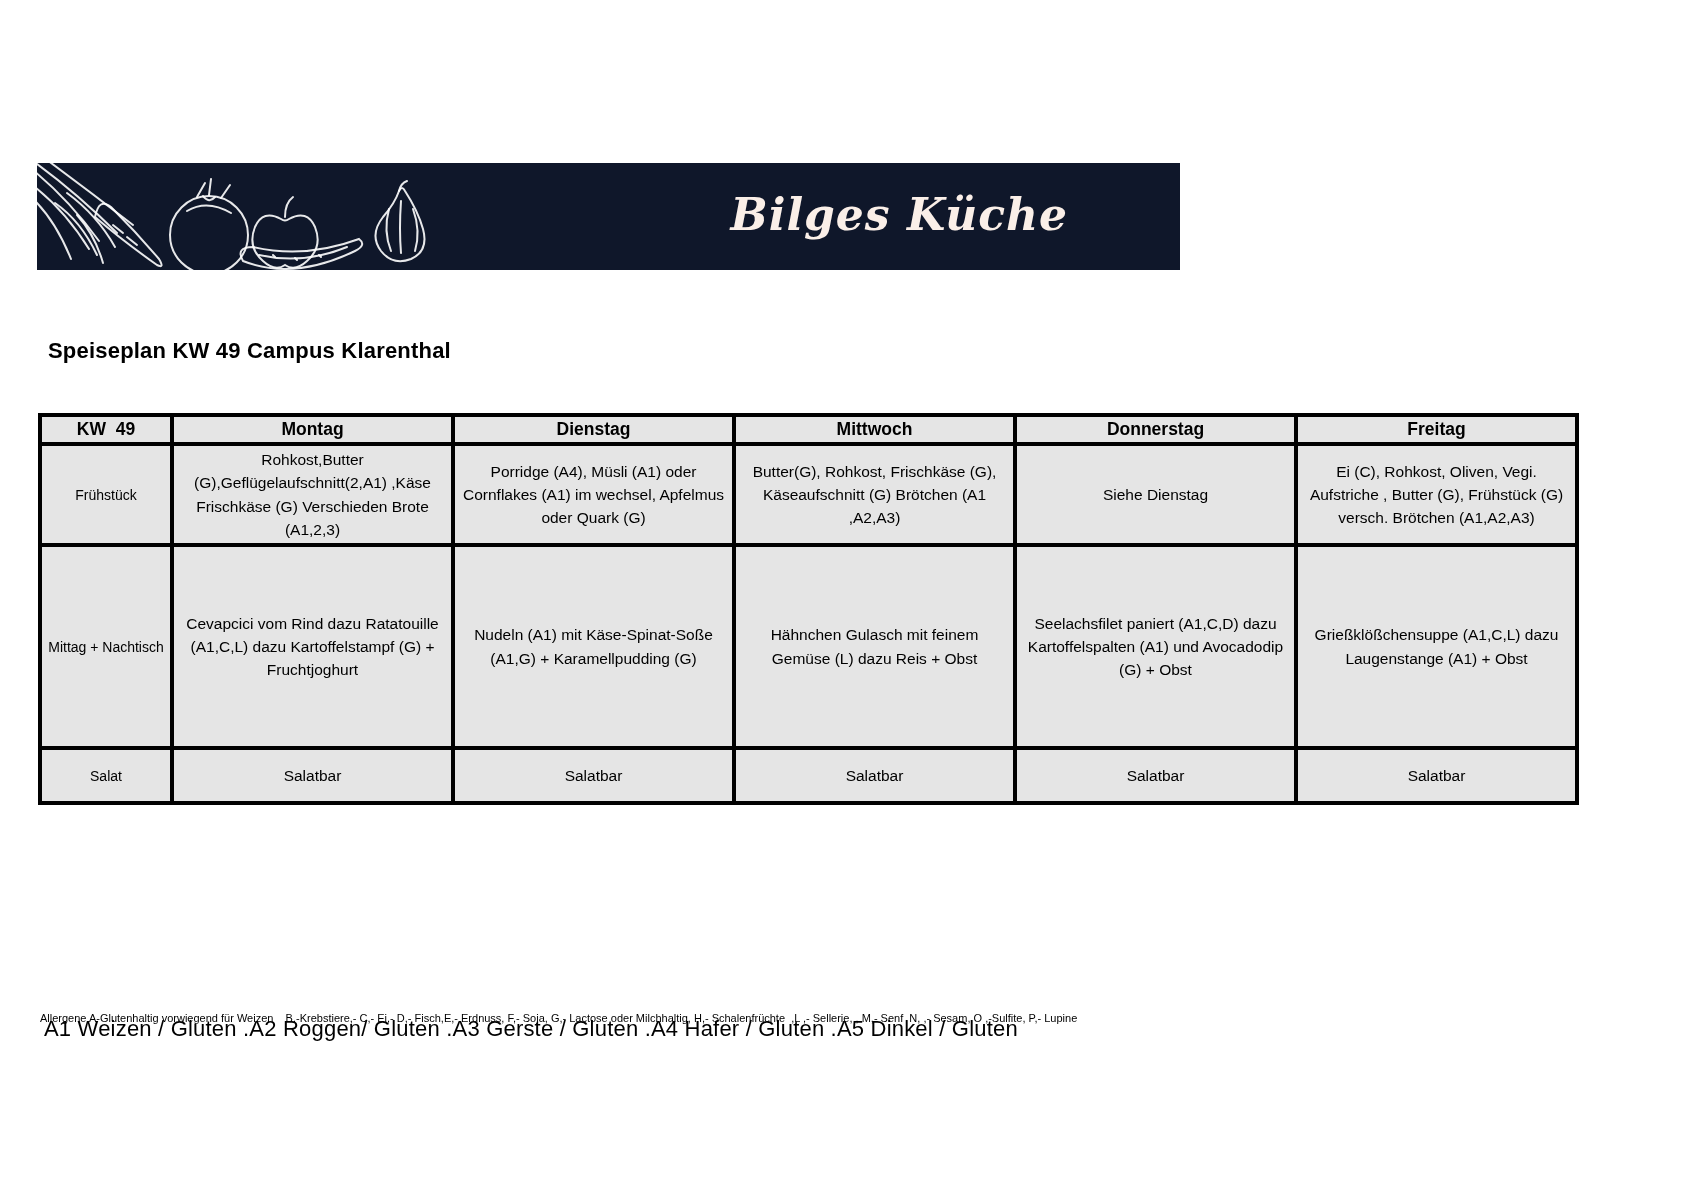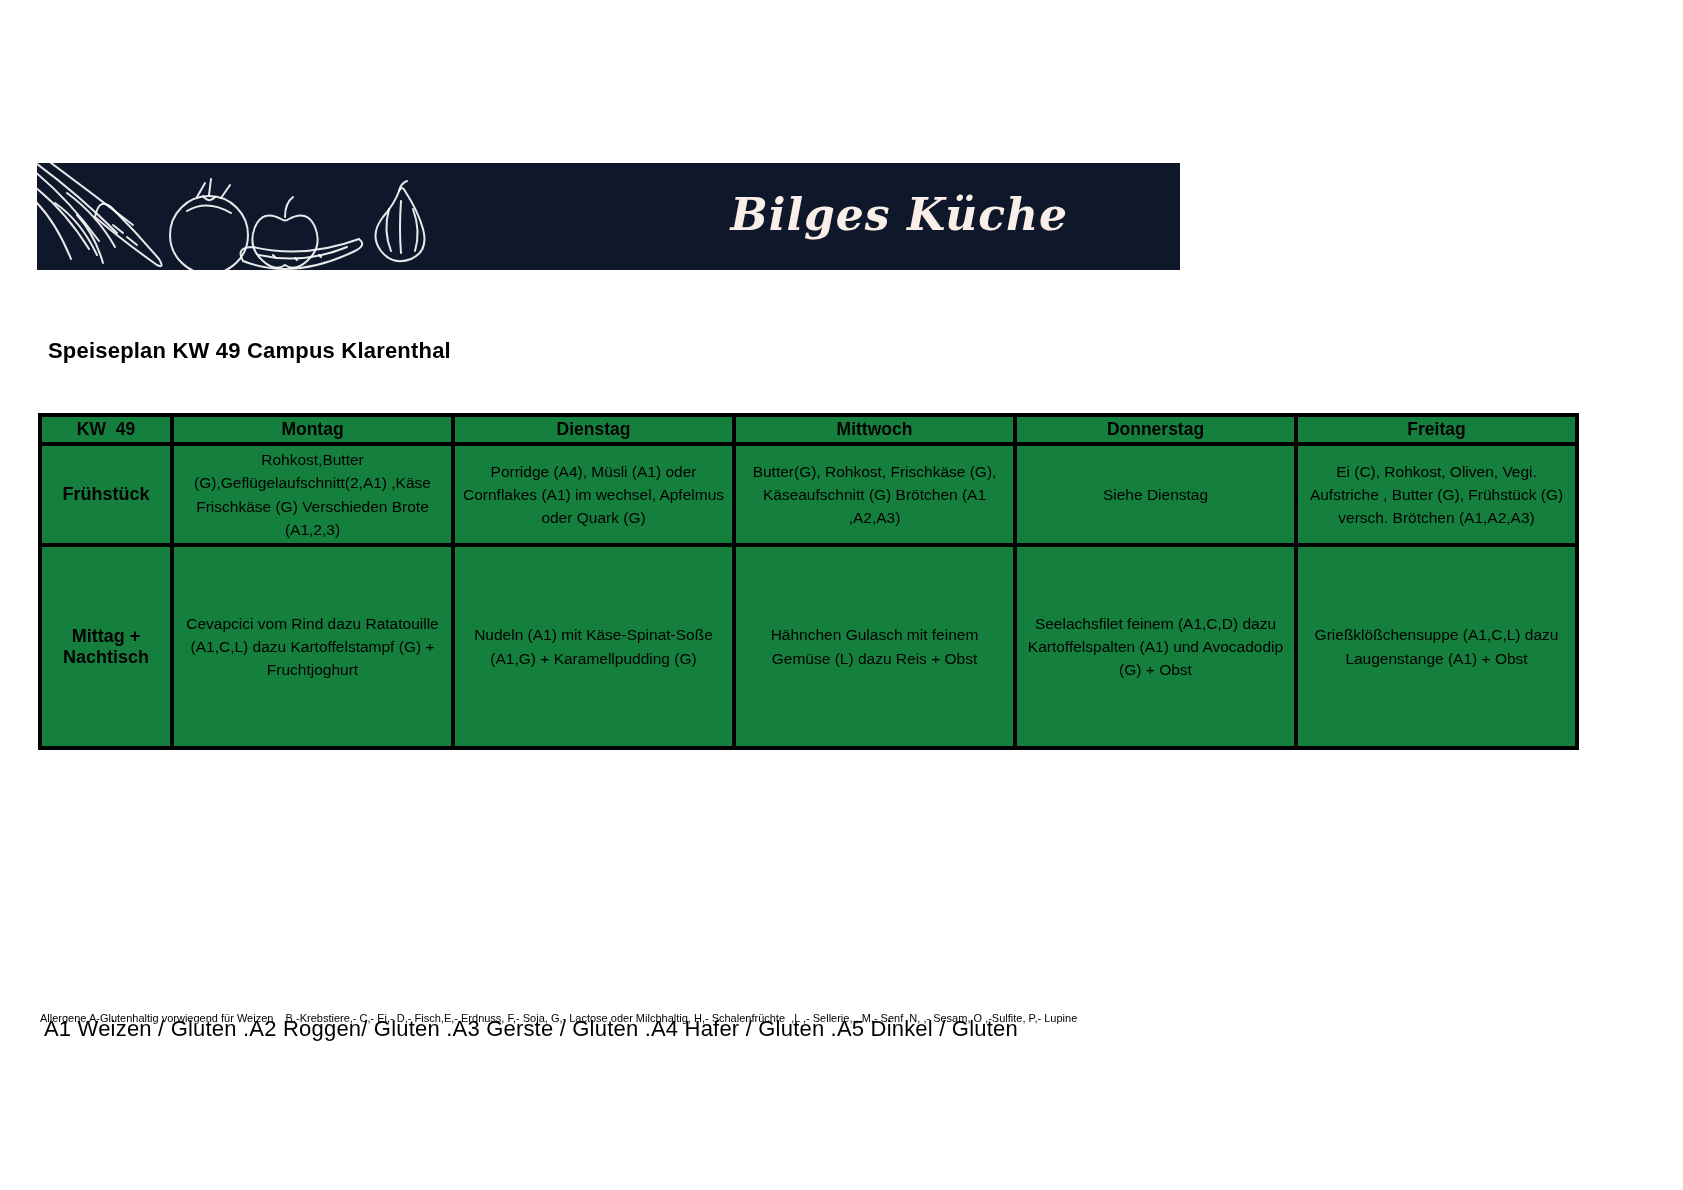--- a/index.html
+++ b/index.html
@@ -48,33 +48,33 @@
   
   table.menu-table {
     position: absolute;
     left: 38px; top: 413px;
     width: 1537px;
     border-collapse: collapse;
     table-layout: fixed;
   }
   .menu-table th, .menu-table td {
     border: 4px solid #000;
-    background: #15803d;
+    background: #e5e5e5;
     text-align: center;
     vertical-align: middle;
     padding: 2px 8px;
   }
   .menu-table th {
     font-size: 17.5px;
     font-weight: bold;
     white-space: pre;
   }
   .menu-table td.row-label {
-    font-size: 18px;
-    font-weight: bold;
+    font-size: 14px;
+    font-weight: normal;
     padding: 2px 2px;
   }
   .menu-table td.cell {
     font-size: 15.5px;
     line-height: 1.5;
   }
   tr.r-header   { height: 28px; }
   tr.r-fruehstueck { height: 97px; }
   tr.r-mittag   { height: 203px; }
   tr.r-vegetarisch { height: 93px; }
@@ -154,22 +154,30 @@
       <td class="cell">Porridge (A4), Müsli (A1) oder Cornflakes (A1) im wechsel, Apfelmus oder Quark (G)</td>
       <td class="cell">Butter(G), Rohkost, Frischkäse (G), Käseaufschnitt (G) Brötchen (A1 ,A2,A3)</td>
       <td class="cell">Siehe Dienstag</td>
       <td class="cell">Ei (C), Rohkost, Oliven, Vegi. Aufstriche , Butter (G), Frühstück (G) versch. Brötchen (A1,A2,A3)</td>
     </tr>
     <tr class="r-mittag">
       <td class="row-label">Mittag + Nachtisch</td>
       <td class="cell">Cevapcici vom Rind dazu Ratatouille (A1,C,L) dazu Kartoffelstampf (G) + Fruchtjoghurt</td>
       <td class="cell">Nudeln (A1) mit Käse-Spinat-Soße (A1,G) + Karamellpudding (G)</td>
       <td class="cell">Hähnchen Gulasch mit feinem Gemüse (L) dazu Reis + Obst</td>
-      <td class="cell">Seelachsfilet feinem (A1,C,D) dazu Kartoffelspalten (A1) und Avocadodip (G)  + Obst</td>
+      <td class="cell">Seelachsfilet paniert (A1,C,D) dazu Kartoffelspalten (A1) und Avocadodip (G)  + Obst</td>
       <td class="cell">Grießklößchensuppe (A1,C,L) dazu Laugenstange (A1) + Obst</td>
+    </tr>
+    <tr class="r-salat">
+      <td class="row-label">Salat</td>
+      <td class="cell">Salatbar</td>
+      <td class="cell">Salatbar</td>
+      <td class="cell">Salatbar</td>
+      <td class="cell">Salatbar</td>
+      <td class="cell">Salatbar</td>
     </tr>
   </tbody>
 </table>
 
 <div class="footnotes">
   <div>Allergene A-Glutenhaltig vorwiegend für Weizen    B.-Krebstiere,- C,- Ei,- D,- Fisch,E,- Erdnuss, F,- Soja, G,- Lactose oder Milchhaltig, H,- Schalenfrüchte  ,L ,- Sellerie, , M,- Senf  N, ,- Sesam, O ,-Sulfite, P,- Lupine</div>
 </div>
 <div class="gluten-key">A1 Weizen / Gluten .A2 Roggen/ Gluten .A3 Gerste / Gluten .A4 Hafer / Gluten .A5 Dinkel / Gluten</div>
 
 </body></html>

